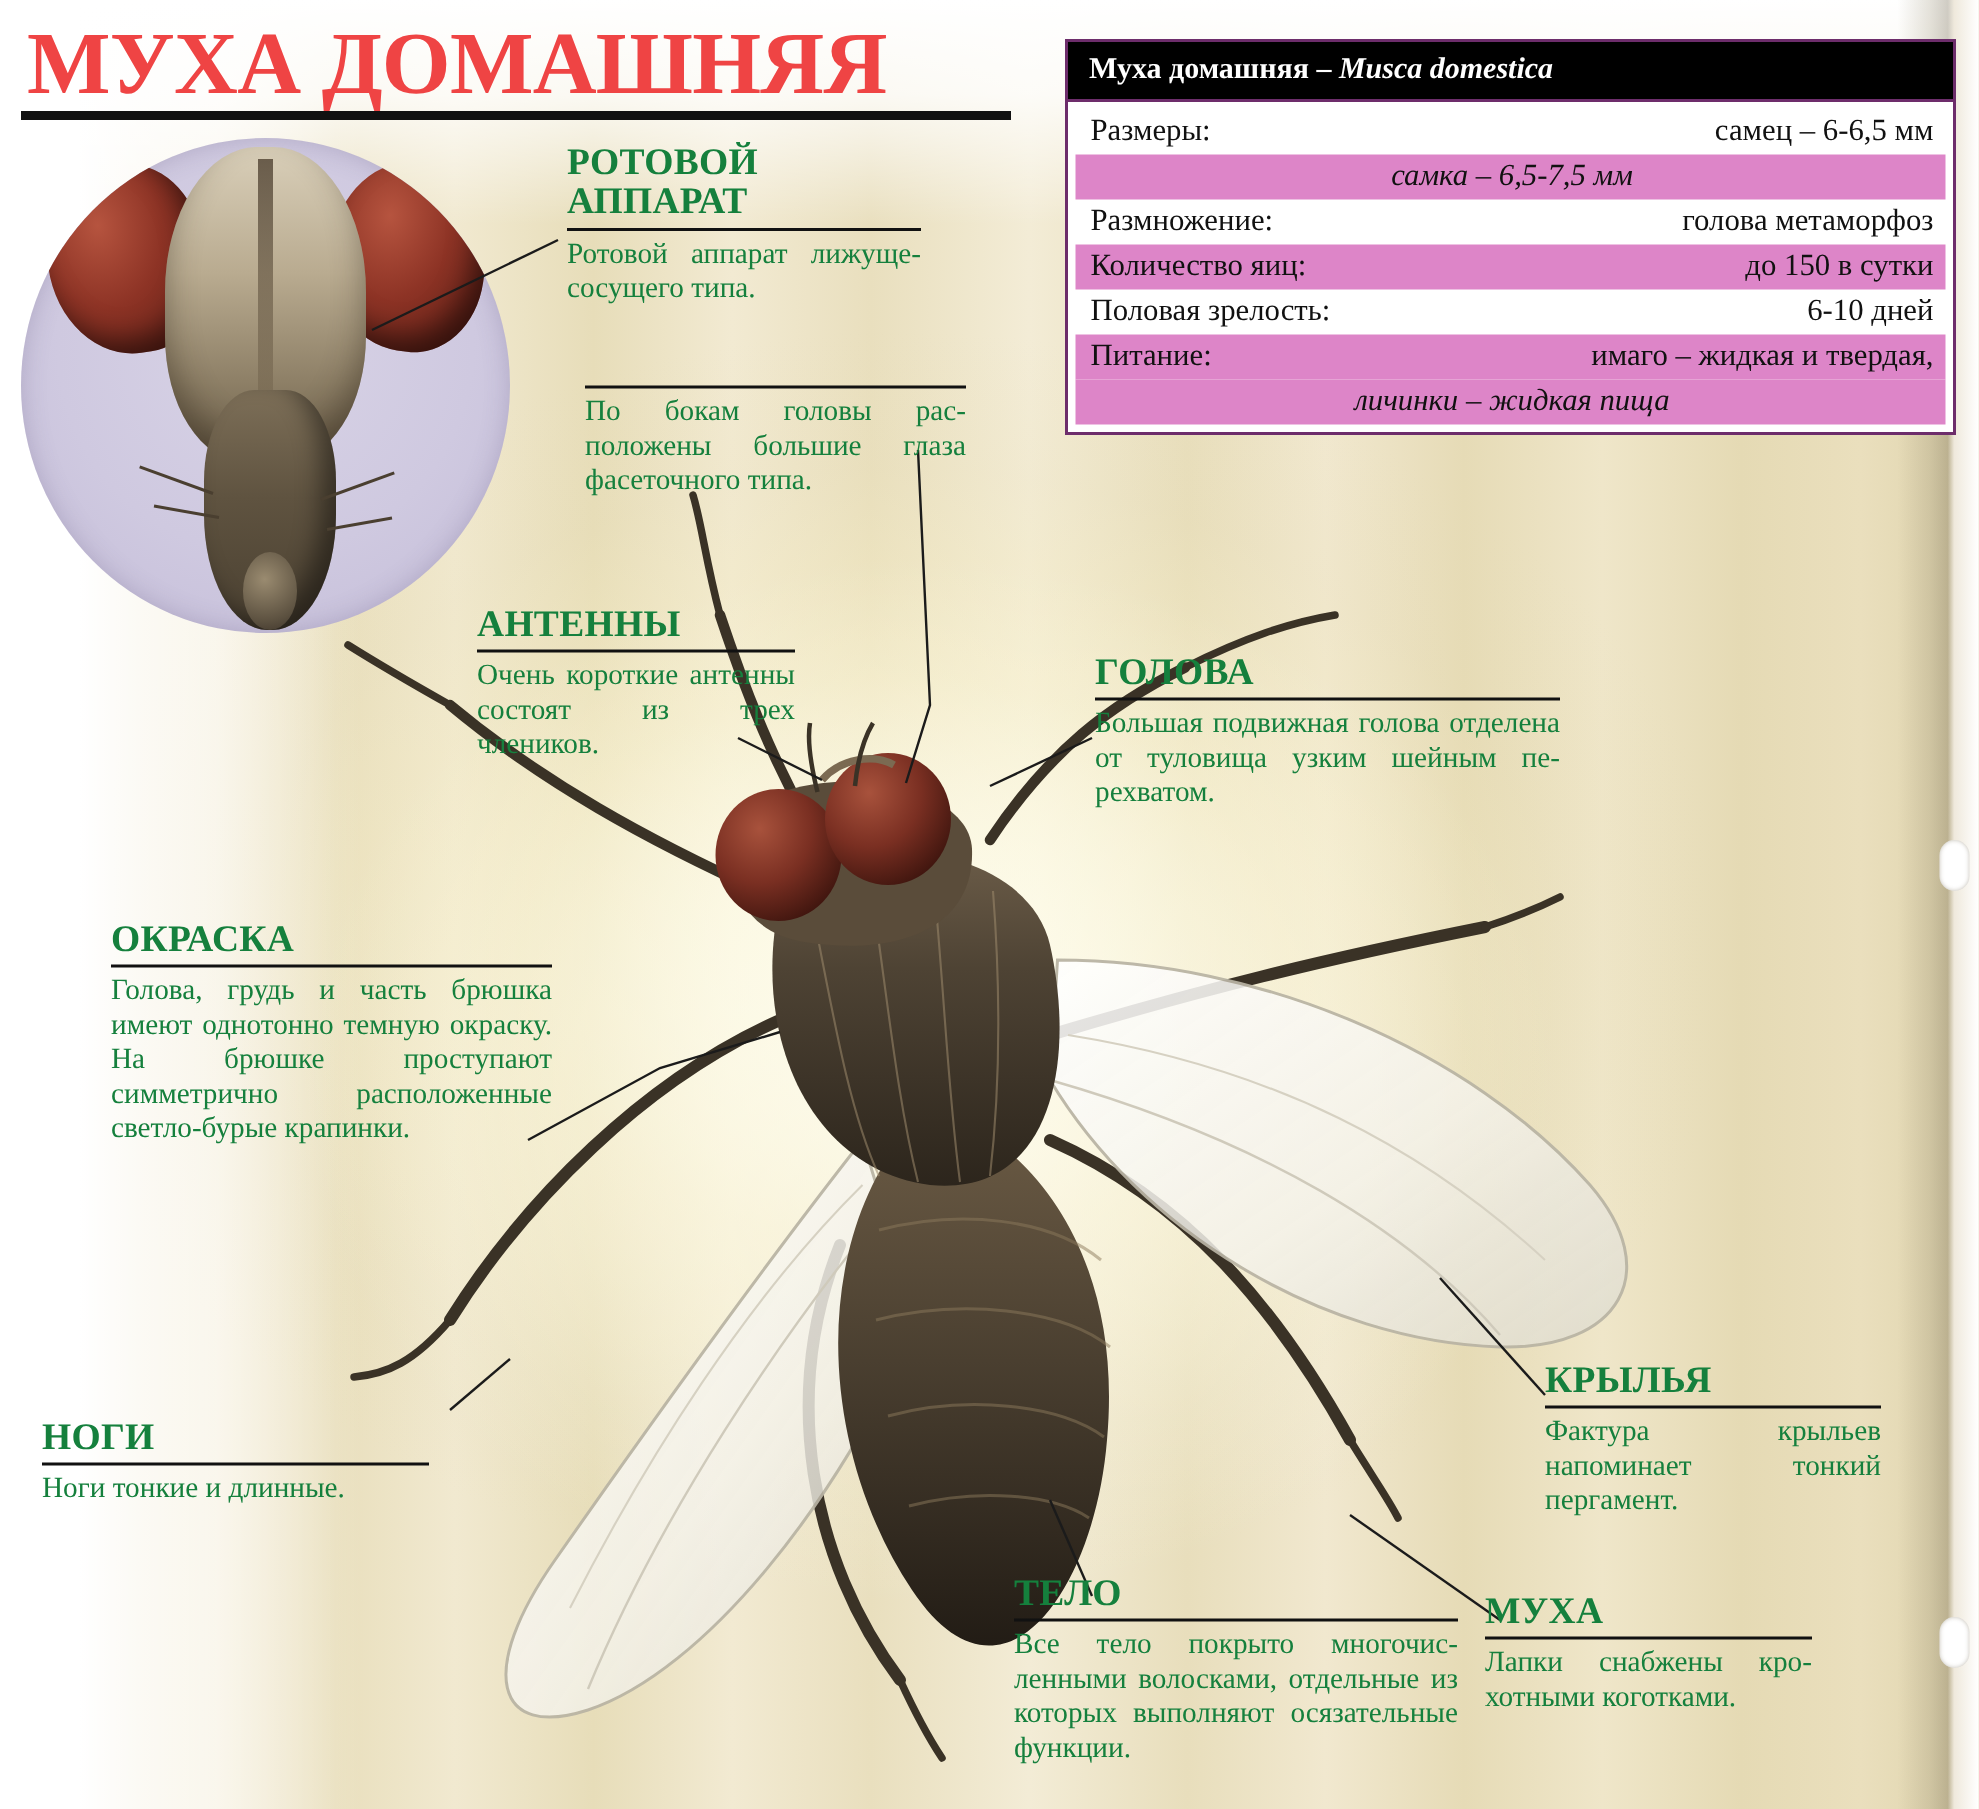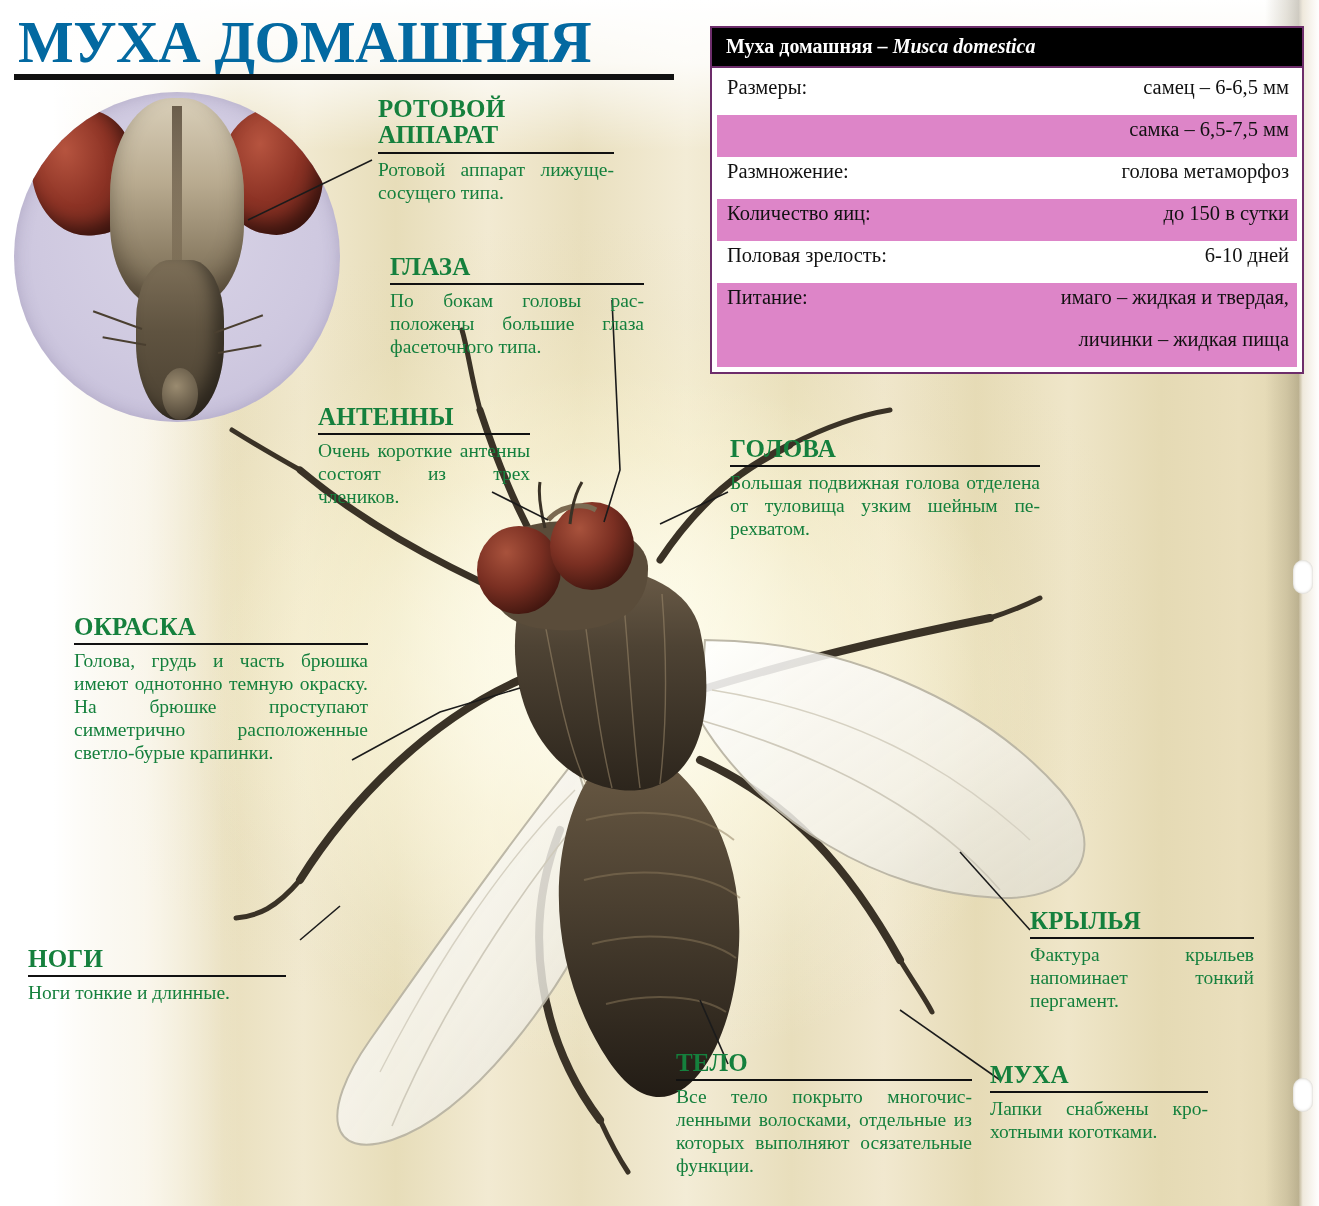--- a/index.html
+++ b/index.html
@@ -57,21 +57,21 @@
 
   
   .title {
     position: absolute;
     left: 18px;
     top: 8px;
     font-family: "Liberation Serif", "DejaVu Serif", serif;
     font-weight: bold;
     font-size: 59px;
     letter-spacing: -0.5px;
-    color: #0369a1;
+    color: #ef4444;
     white-space: nowrap;
   }
   .title-rule {
     position: absolute;
     left: 14px;
     top: 74px;
     width: 660px;
     height: 6px;
     background: #111111;
   }
@@ -99,29 +99,29 @@
   .infobox-body {
     padding: 5px 5px 5px 5px;
     background: #ffffff;
   }
   .inforow {
     display: flex;
     align-items: baseline;
     justify-content: space-between;
     font-size: 20.5px;
     color: #111111;
-    padding: 3px 8px 16px 10px;
+    padding: 3px 8px 4px 10px;
     min-height: 26px;
     box-sizing: border-box;
     gap: 29px;
   }
   .inforow.alt { background: #dd85c8; }
   .inforow .k { white-space: nowrap; padding-right: 10px; }
   .inforow .v { white-space: nowrap; text-align: right; }
-  .inforow.v-only { justify-content: flex-end; }
+  .inforow.v-only { justify-content: center; font-style: italic; }
 
   
   .head-inset {
     position: absolute;
     left: 14px;
     top: 92px;
     width: 326px;
     height: 330px;
     border-radius: 50%;
     overflow: hidden;
@@ -356,21 +356,20 @@
   </svg>
 
   <div class="label" style="left:378px; top:96px; width:236px;">
     <div class="h">РОТОВОЙ
 АППАРАТ</div>
     <div class="rule"></div>
     <div class="t">Ротовой аппарат ли­жуще-сосущего типа.</div>
   </div>
 
   <div class="label" style="left:390px; top:254px; width:254px;">
-    <div class="h">ГЛАЗА</div>
     <div class="rule"></div>
     <div class="t">По бокам головы рас­положены большие гла­за фасеточного типа.</div>
   </div>
 
   <div class="label" style="left:318px; top:404px; width:212px;">
     <div class="h">АНТЕННЫ</div>
     <div class="rule"></div>
     <div class="t">Очень короткие антенны состоят из трех члеников.</div>
   </div>
 

